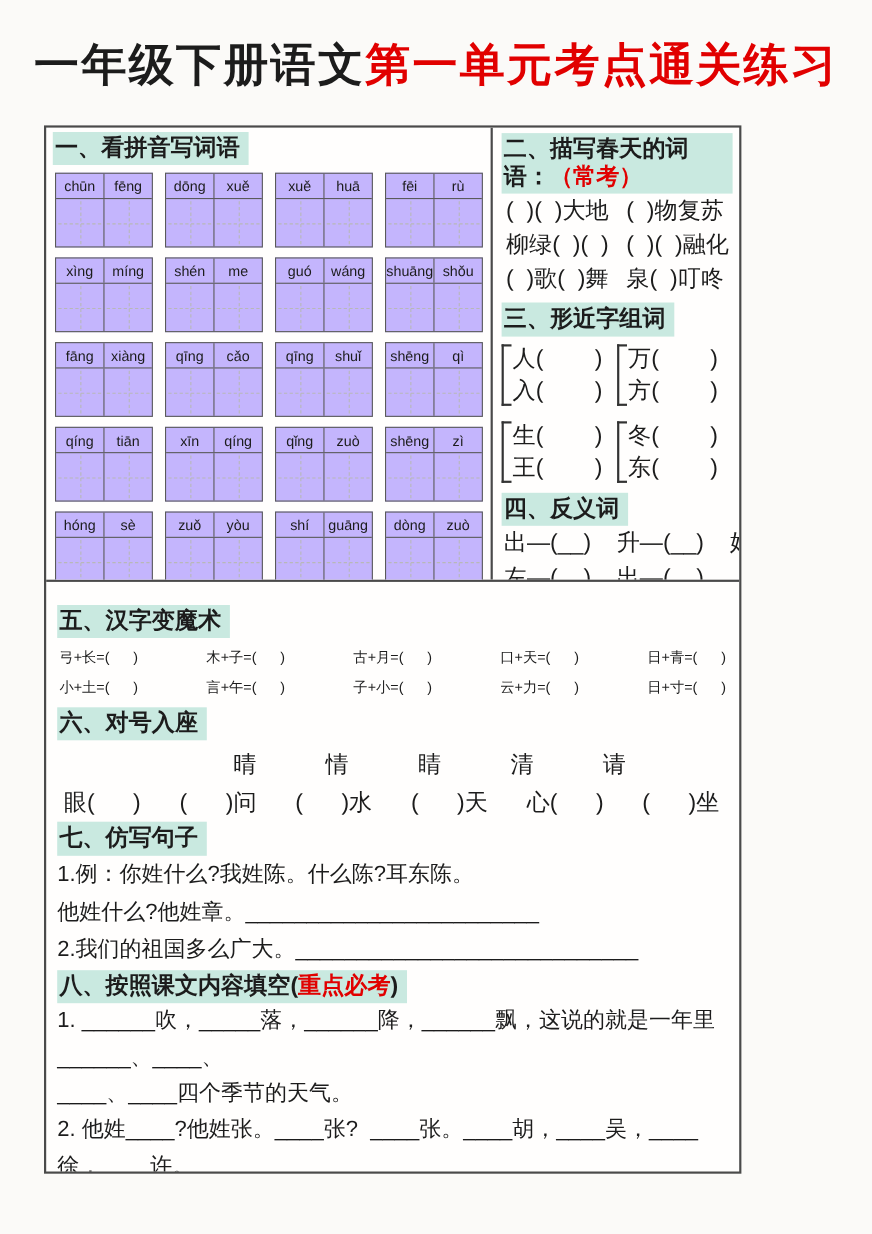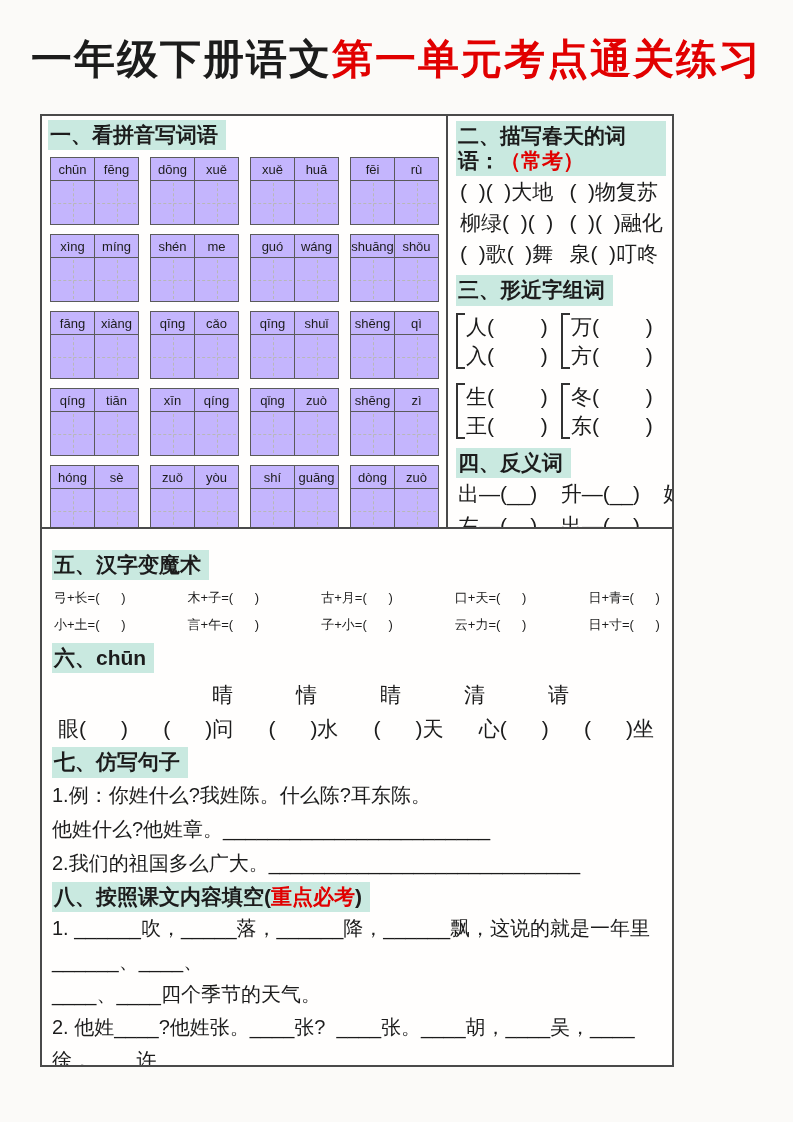--- a/index.html
+++ b/index.html
@@ -388,21 +388,21 @@
 
       <div class="sec">
         <span class="hl">五、汉字变魔术</span>
         <div>
             <div class="s5-row"><span>弓+长=(      )</span><span>木+子=(      )</span><span>古+月=(      )</span><span>口+天=(      )</span><span>日+青=(      )</span></div>
             <div class="s5-row"><span>小+土=(      )</span><span>言+午=(      )</span><span>子+小=(      )</span><span>云+力=(      )</span><span>日+寸=(      )</span></div>
           </div>
       </div>
 
       <div class="sec">
-        <span class="hl">六、chūn</span>
+        <span class="hl">六、对号入座</span>
         <div class="s6-chars">
             <span>晴</span>
             <span>情</span>
             <span>睛</span>
             <span>清</span>
             <span>请</span>
           </div>
         <div class="s6-slots"><span>眼(      )</span><span>(      )问</span><span>(      )水</span><span>(      )天</span><span>心(      )</span><span>(      )坐</span></div>
       </div>
 

